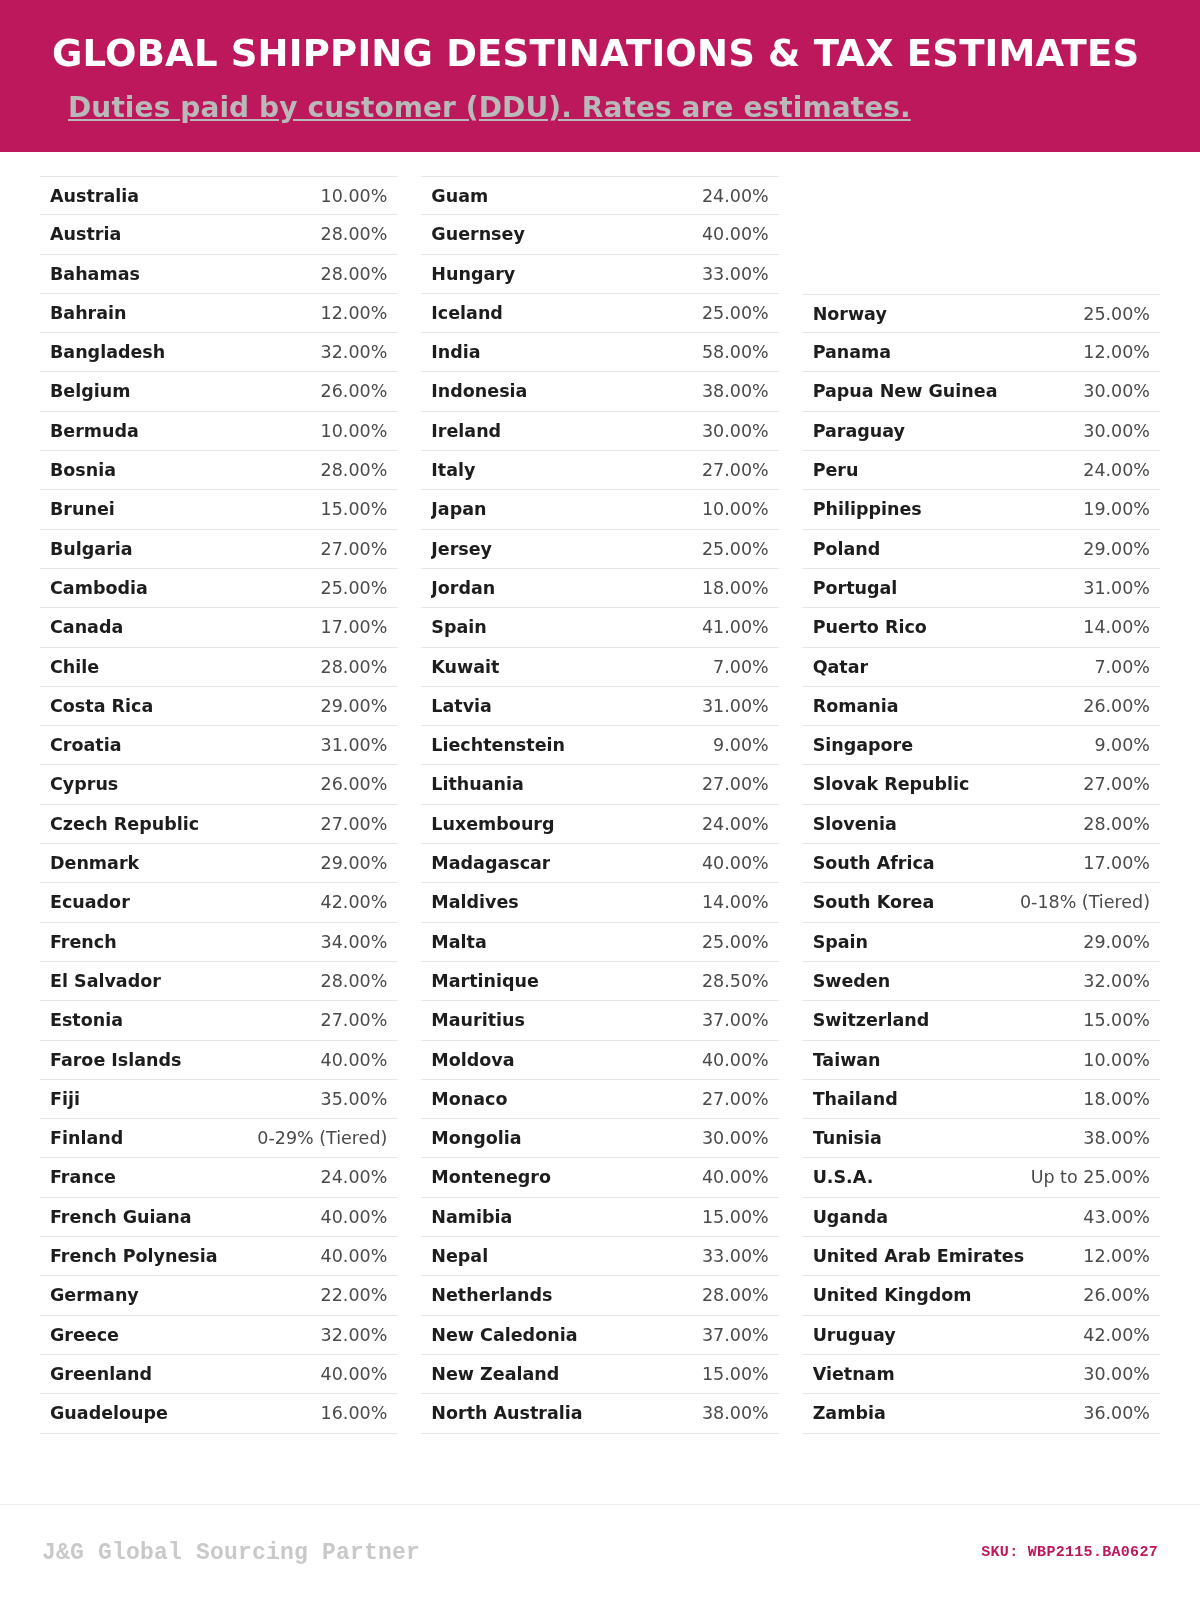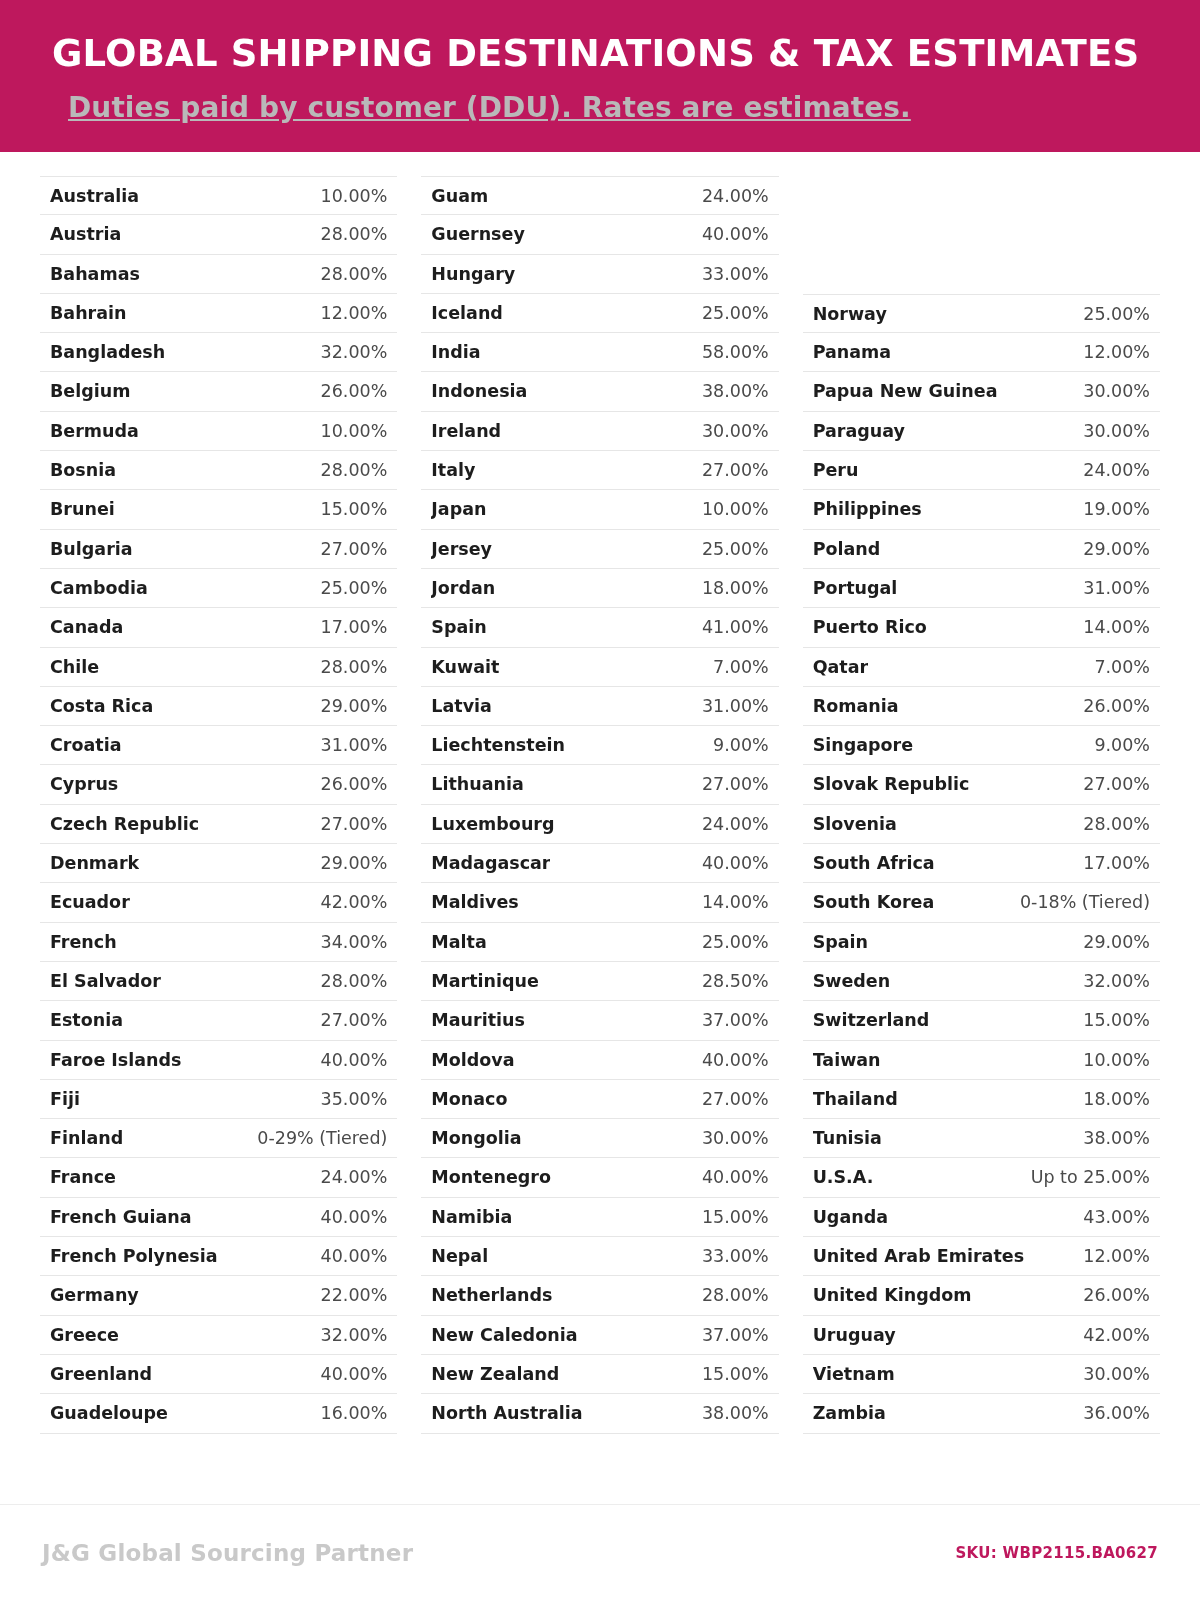--- a/index.html
+++ b/index.html
@@ -84,20 +84,21 @@
     left: 0;
     right: 0;
     bottom: 0;
     height: 96px;
     border-top: 1px solid #ededed;
     display: flex;
     align-items: center;
     justify-content: space-between;
     padding: 0 42px;
     box-sizing: border-box;
+    font-family: Liberation Mono, monospace;
   }
   .footer-brand {
     font-size: 23px;
     font-weight: bold;
     color: #c9c9c9;
     letter-spacing: 0.2px;
   }
   .footer-sku {
     font-size: 15px;
     font-weight: bold;

